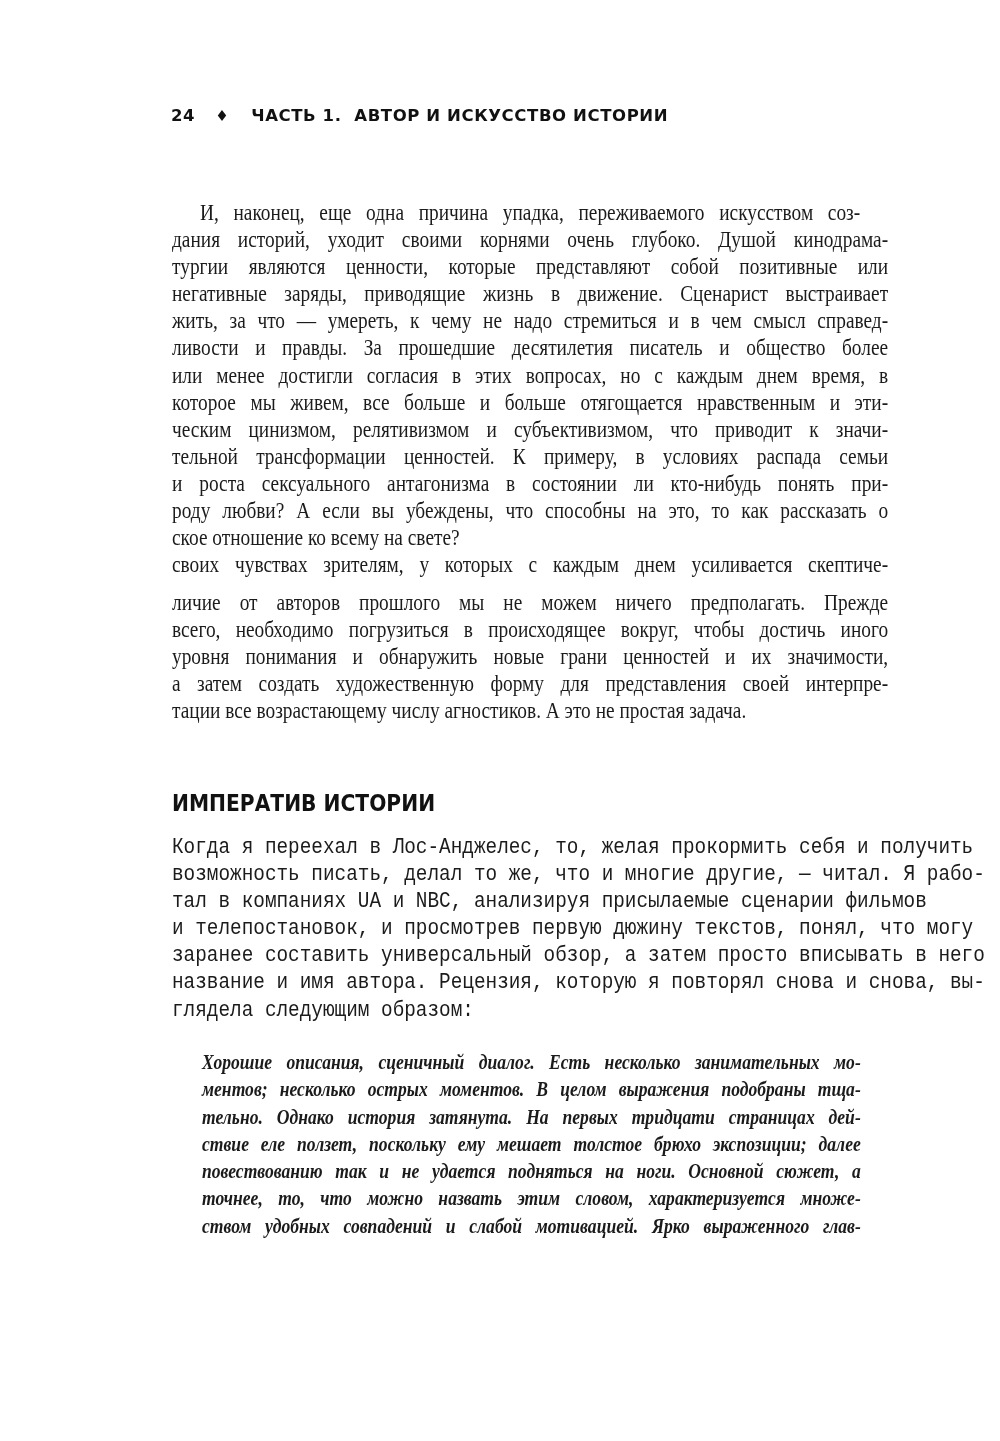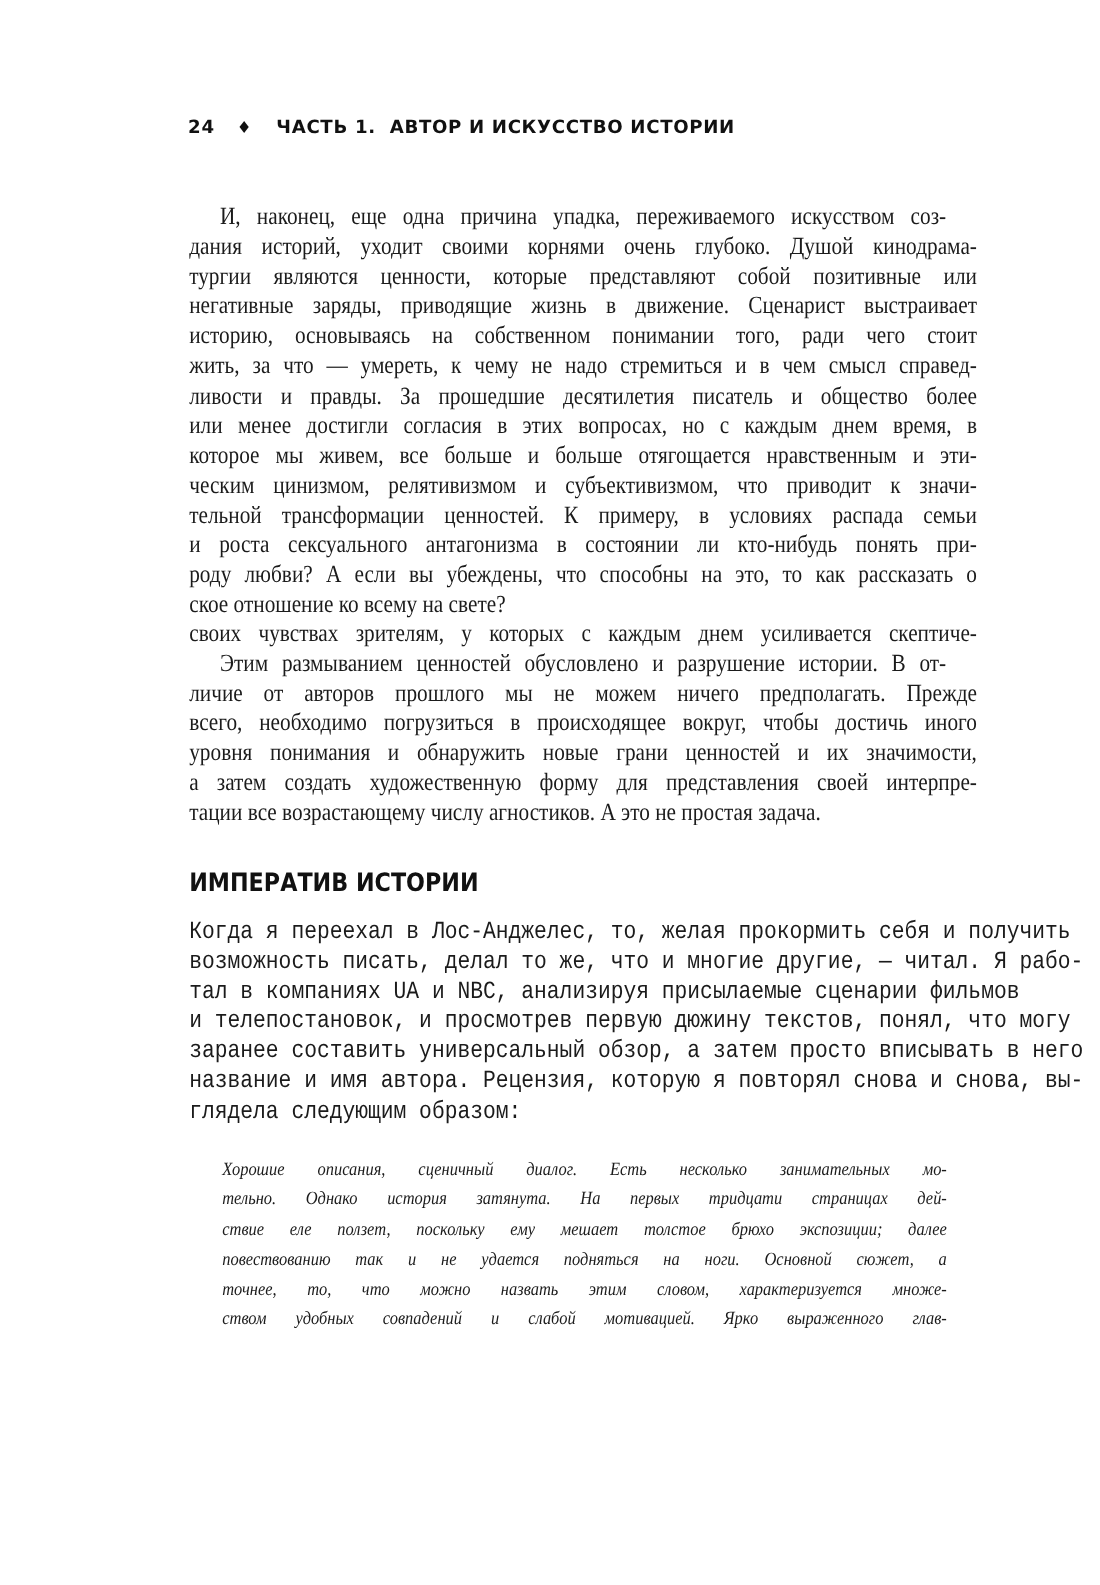--- a/index.html
+++ b/index.html
@@ -15,35 +15,35 @@
   .body-block {
     position:absolute; left:172px; width:716px;
     font-family:"Liberation Serif", serif; color:#1b1b1b;
   }
   .line {
     display:block; height:27.1px; line-height:27.1px; font-size:22.5px;
     white-space:nowrap; text-align:justify; text-align-last:justify;
     transform-origin:left center;
   }
   .line.last { text-align-last:left; }
-  .line.indent { padding-left:28px; }
+  .line.indent { padding-left:28px;margin-top:16px; }
   .inner { display:block; transform:scaleX(0.86); transform-origin:left center; width:116.3%; text-align:justify; text-align-last:inherit; }
   .line.indent .inner { width:calc(116.3% - 32.5px); }
   .heading {
     position:absolute; left:172px; top:790px;
     font-family:"DejaVu Sans", sans-serif; font-weight:bold; font-size:23px;
     color:#111; white-space:nowrap; transform:scaleX(0.88); transform-origin:left center;
   }
   .quote-block {
     position:absolute; left:202px; width:659px;
     font-family:"Liberation Serif", serif; font-style:italic; color:#1b1b1b;
   }
   .qline {
-    display:block; height:27.3px; line-height:27.3px; font-size:17px; white-space:nowrap;
-    text-align:justify; text-align-last:justify;
+    display:block; height:27.3px; line-height:27.3px; font-size:20px; white-space:nowrap;
+    text-align:justify; text-align-last:justify;font-weight:bold;
   }
   .qline .inner { transform:scaleX(0.88); width:113.6%; }
 </style>
 </head>
 <body>
 
 <div class="page">
 
   <div class="running-head">
     <span class="num">24</span><span class="diamond">♦</span><span style="white-space:pre">ЧАСТЬ 1.  АВТОР И ИСКУССТВО ИСТОРИИ</span>
@@ -54,23 +54,20 @@
         <span class="inner">И, наконец, еще одна причина упадка, переживаемого искусством соз-</span>
       </span>
     <span class="line">
         <span class="inner">дания историй, уходит своими корнями очень глубоко. Душой кинодрама-</span>
       </span>
     <span class="line">
         <span class="inner">тургии являются ценности, которые представляют собой позитивные или</span>
       </span>
     <span class="line">
         <span class="inner">негативные заряды, приводящие жизнь в движение. Сценарист выстраивает</span>
-      </span>
-    <span class="line">
-        <span class="inner">историю, основываясь на собственном понимании того, ради чего стоит</span>
       </span>
     <span class="line">
         <span class="inner">жить, за что — умереть, к чему не надо стремиться и в чем смысл справед-</span>
       </span>
     <span class="line">
         <span class="inner">ливости и правды. За прошедшие десятилетия писатель и общество более</span>
       </span>
     <span class="line">
         <span class="inner">или менее достигли согласия в этих вопросах, но с каждым днем время, в</span>
       </span>
@@ -91,23 +88,20 @@
       </span>
     <span class="line last">
         <span class="inner">ское отношение ко всему на свете?</span>
       </span>
     <span class="line">
         <span class="inner">своих чувствах зрителям, у которых с каждым днем усиливается скептиче-</span>
       </span>
   </div>
 
   <div class="body-block" style="top:589px;">
-    <span class="line indent">
-        <span class="inner">Этим размыванием ценностей обусловлено и разрушение истории. В от-</span>
-      </span>
     <span class="line">
         <span class="inner">личие от авторов прошлого мы не можем ничего предполагать. Прежде</span>
       </span>
     <span class="line">
         <span class="inner">всего, необходимо погрузиться в происходящее вокруг, чтобы достичь иного</span>
       </span>
     <span class="line">
         <span class="inner">уровня понимания и обнаружить новые грани ценностей и их значимости,</span>
       </span>
     <span class="line">
@@ -142,20 +136,23 @@
     <span class="line last">
         <span class="inner">глядела следующим образом:</span>
       </span>
   </div>
 
   <div class="quote-block" style="top:1049px;">
     <span class="qline">
         <span class="inner">Хорошие описания, сценичный диалог. Есть несколько занимательных мо-</span>
       </span>
     <span class="qline">
+        <span class="inner">ментов; несколько острых моментов. В целом выражения подобраны тща-</span>
+      </span>
+    <span class="qline">
         <span class="inner">тельно. Однако история затянута. На первых тридцати страницах дей-</span>
       </span>
     <span class="qline">
         <span class="inner">ствие еле ползет, поскольку ему мешает толстое брюхо экспозиции; далее</span>
       </span>
     <span class="qline">
         <span class="inner">повествованию так и не удается подняться на ноги. Основной сюжет, а</span>
       </span>
     <span class="qline">
         <span class="inner">точнее, то, что можно назвать этим словом, характеризуется множе-</span>

